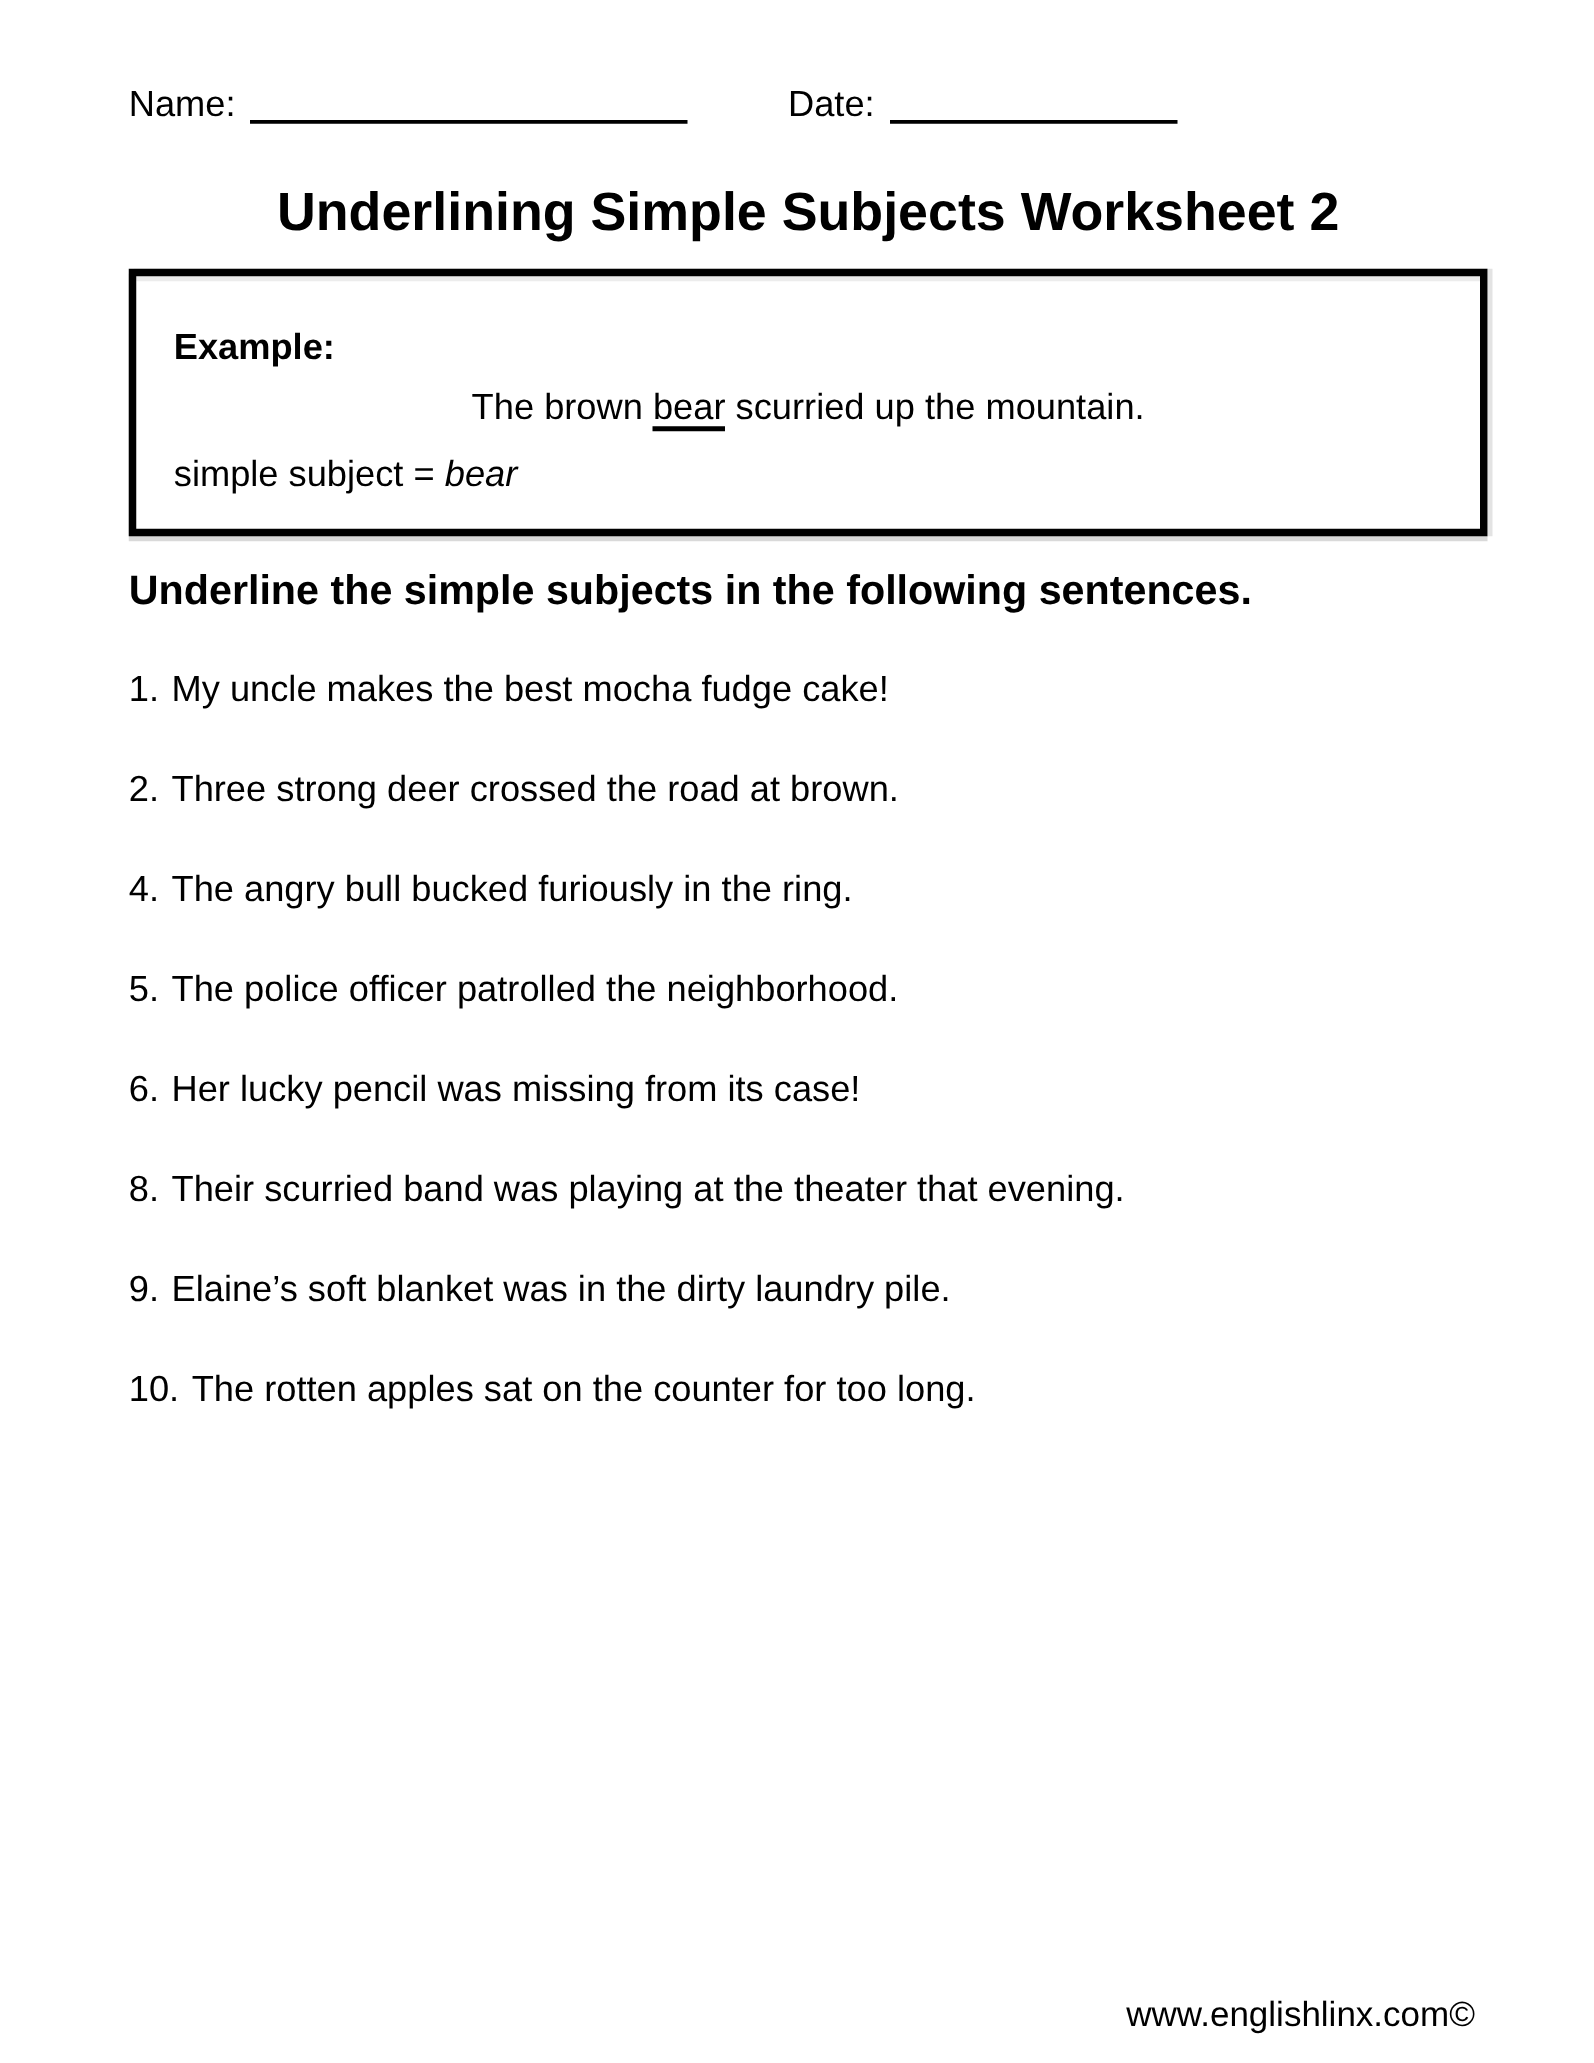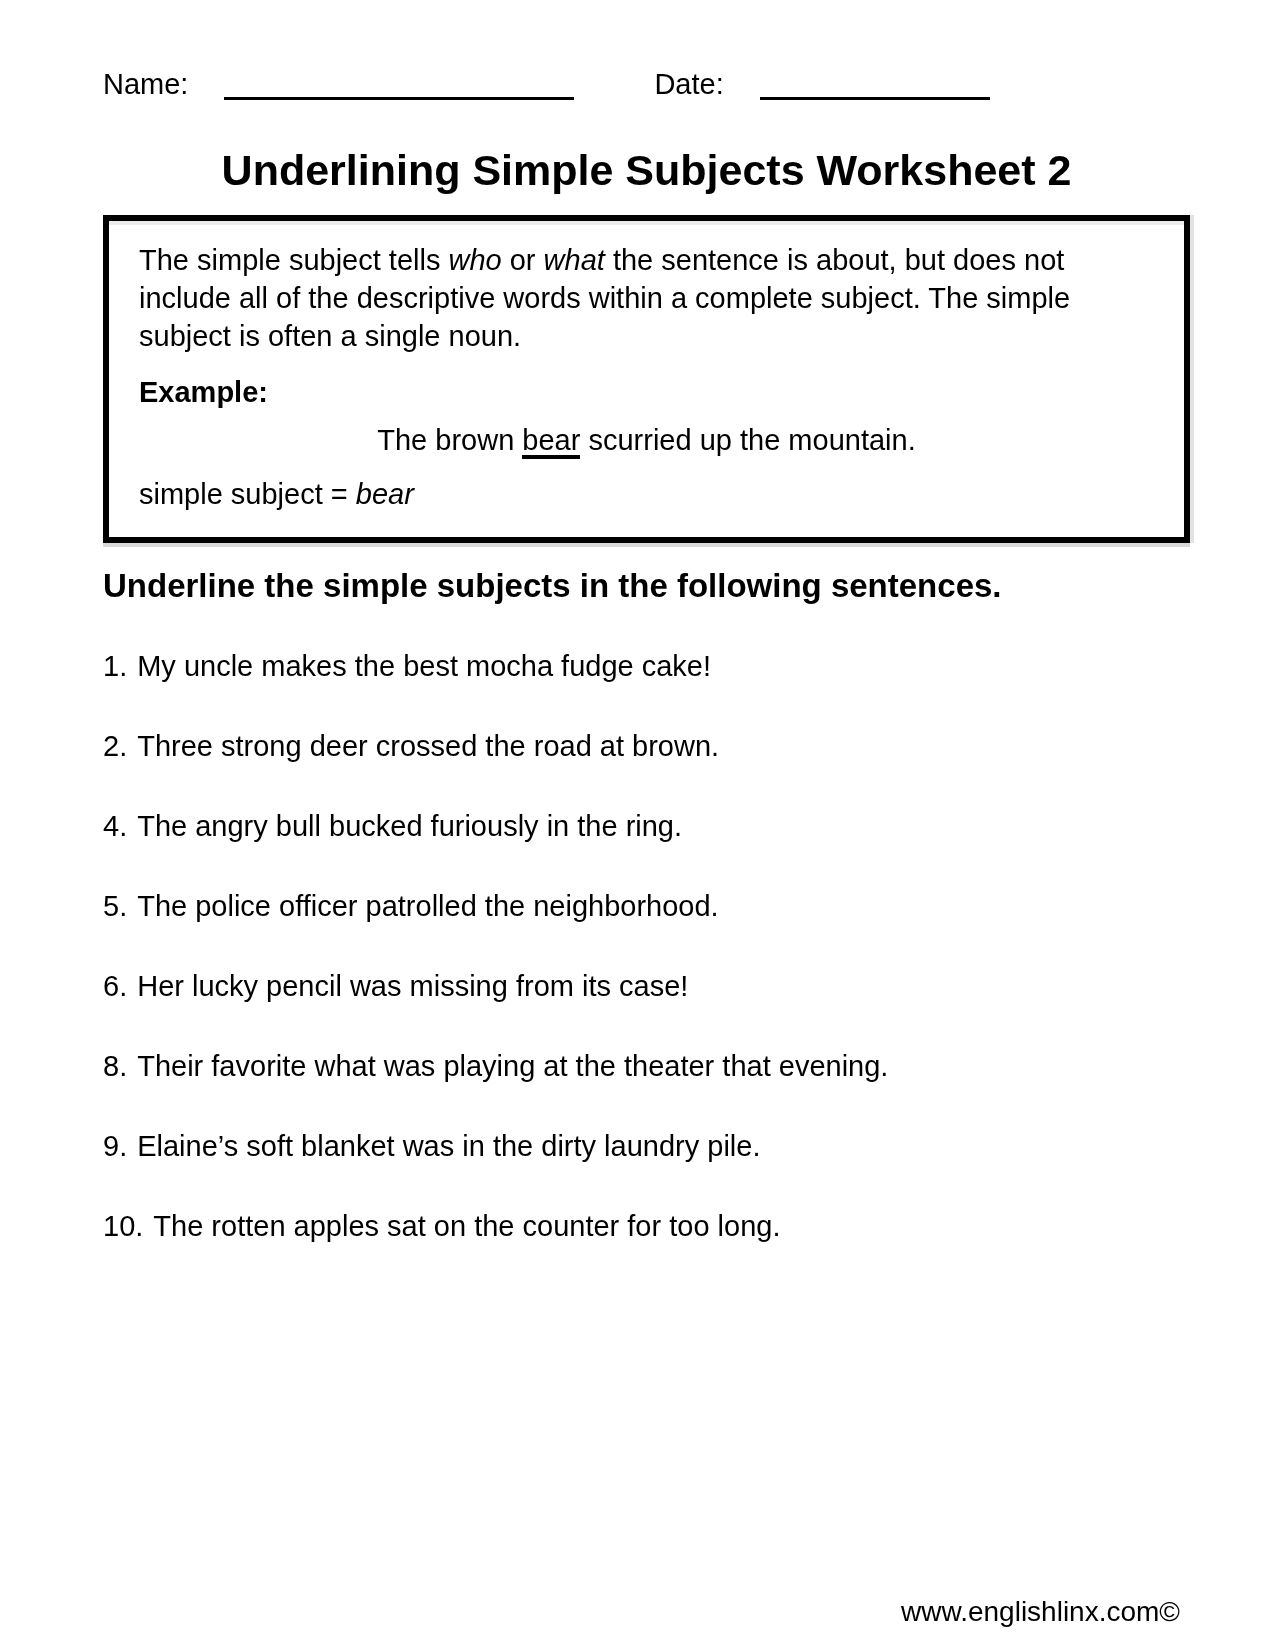--- a/index.html
+++ b/index.html
@@ -20,22 +20,21 @@
     overflow: hidden;
   }
   
   .header-row {
     display: flex;
     align-items: flex-end;
     font-size: 29px;
   }
   .field {
     display: flex;
-    align-items: center;
-    gap: 24px;
+    align-items: flex-start;
   }
   .field-label { white-space: nowrap; }
   .blank-line {
     display: inline-block;
     border-bottom: 3px solid #000;
     height: 28px;
     margin-left: 12px;
   }
   .name-line { width: 350px; }
   .date-field { margin-left: 80px; }
@@ -128,37 +127,36 @@
     </div>
     <div class="field date-field">
       <span class="field-label">Date:</span>
       <span class="blank-line date-line"></span>
     </div>
   </div>
 
   <div class="title">Underlining Simple Subjects Worksheet 2</div>
 
   <div class="info-box">
-    <div class="description"><span>The simple subject tells </span><span class="italic">who</span><span> or </span><span class="italic">what</span><span> the sentence is about, but does not include all of the descriptive words within a complete subject. The simple subject is often a single noun.</span></div>
 
     <div class="example-label">Example:</div>
 
     <div class="example-sentence"><span>The brown </span><span class="underlined">bear</span><span> scurried up the mountain.</span></div>
 
     <div class="example-answer"><span>simple subject = </span><span class="italic">bear</span></div>
   </div>
 
   <div class="instructions">Underline the simple subjects in the following sentences.</div>
 
   <ol class="sentence-list">
     <li class="sentence-item"><span class="sentence-number">1.</span><span class="sentence-text">My uncle makes the best mocha fudge cake!</span></li>
     <li class="sentence-item"><span class="sentence-number">2.</span><span class="sentence-text">Three strong deer crossed the road at brown.</span></li>
     <li class="sentence-item"><span class="sentence-number">4.</span><span class="sentence-text">The angry bull bucked furiously in the ring.</span></li>
     <li class="sentence-item"><span class="sentence-number">5.</span><span class="sentence-text">The police officer patrolled the neighborhood.</span></li>
     <li class="sentence-item"><span class="sentence-number">6.</span><span class="sentence-text">Her lucky pencil was missing from its case!</span></li>
-    <li class="sentence-item"><span class="sentence-number">8.</span><span class="sentence-text">Their favorite what was playing at the theater that evening.</span></li>
+    <li class="sentence-item"><span class="sentence-number">8.</span><span class="sentence-text">Their scurried band was playing at the theater that evening.</span></li>
     <li class="sentence-item"><span class="sentence-number">9.</span><span class="sentence-text">Elaine’s soft blanket was in the dirty laundry pile.</span></li>
     <li class="sentence-item"><span class="sentence-number">10.</span><span class="sentence-text">The rotten apples sat on the counter for too long.</span></li>
   </ol>
 
   <div class="footer">www.englishlinx.com©</div>
 
 </div>
 
 </body></html>

